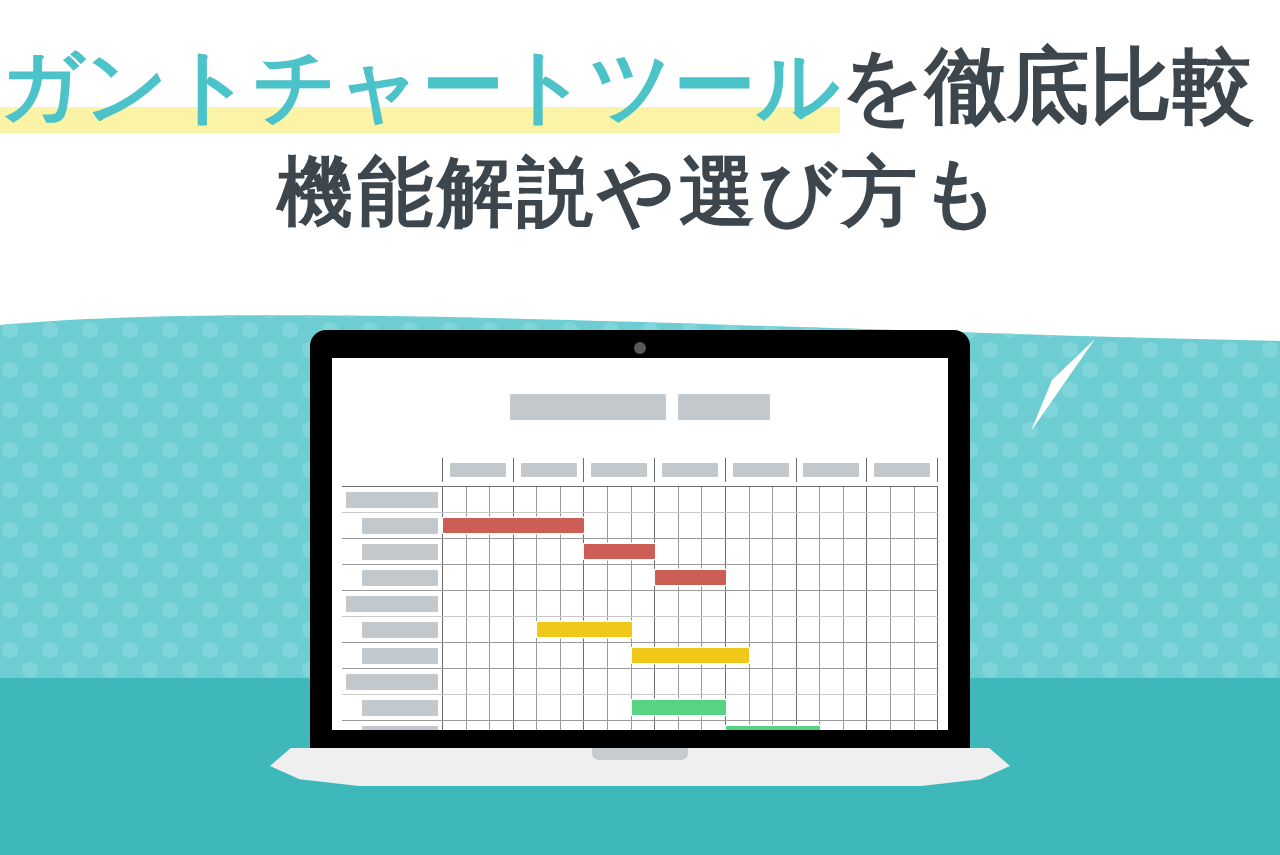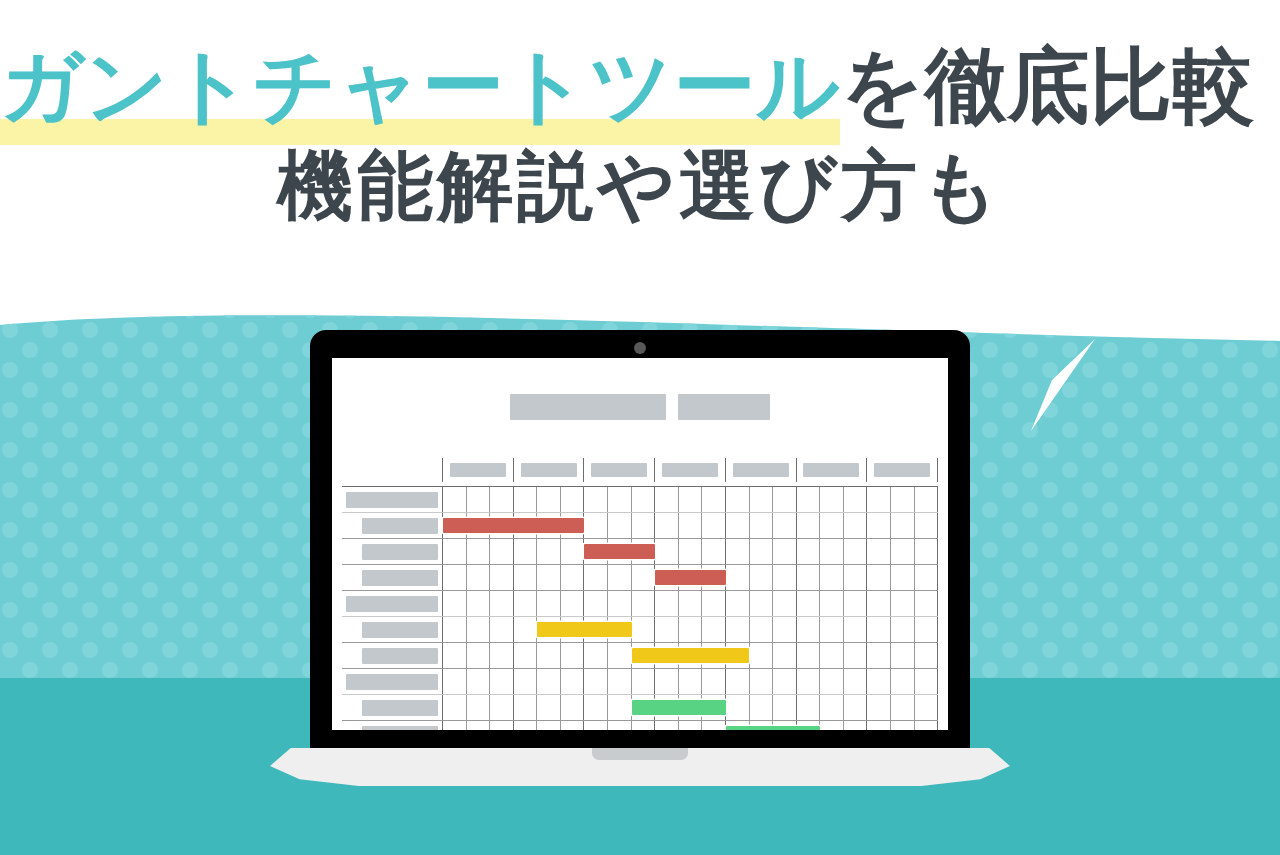--- a/index.html
+++ b/index.html
@@ -28,27 +28,27 @@
     color:#3d464d;
     letter-spacing:0.5px;
     white-space:nowrap;
   }
   .line2{
     font-size:76px;
     font-weight:bold;
     line-height:1.18;
     color:#3d464d;
     letter-spacing:4px;
-    margin-top:8px;
+    margin-top:14px;
     white-space:nowrap;
   }
   .hl{
     color:#4cc2c9;
     background:linear-gradient(to top, #fbf3a6 0, #fbf3a6 26px, transparent 26px);
-    padding-bottom:14px;
+    padding-bottom:2px;
   }
 
   
   .laptop{position:absolute;left:310px;top:330px;width:660px;height:430px;z-index:4;}
   .lid{
     position:absolute;left:0;top:0;width:660px;height:422px;
     background:#000000;border-radius:16px 16px 4px 4px;
   }
   .camera{
     position:absolute;left:50%;top:12px;margin-left:-6px;

